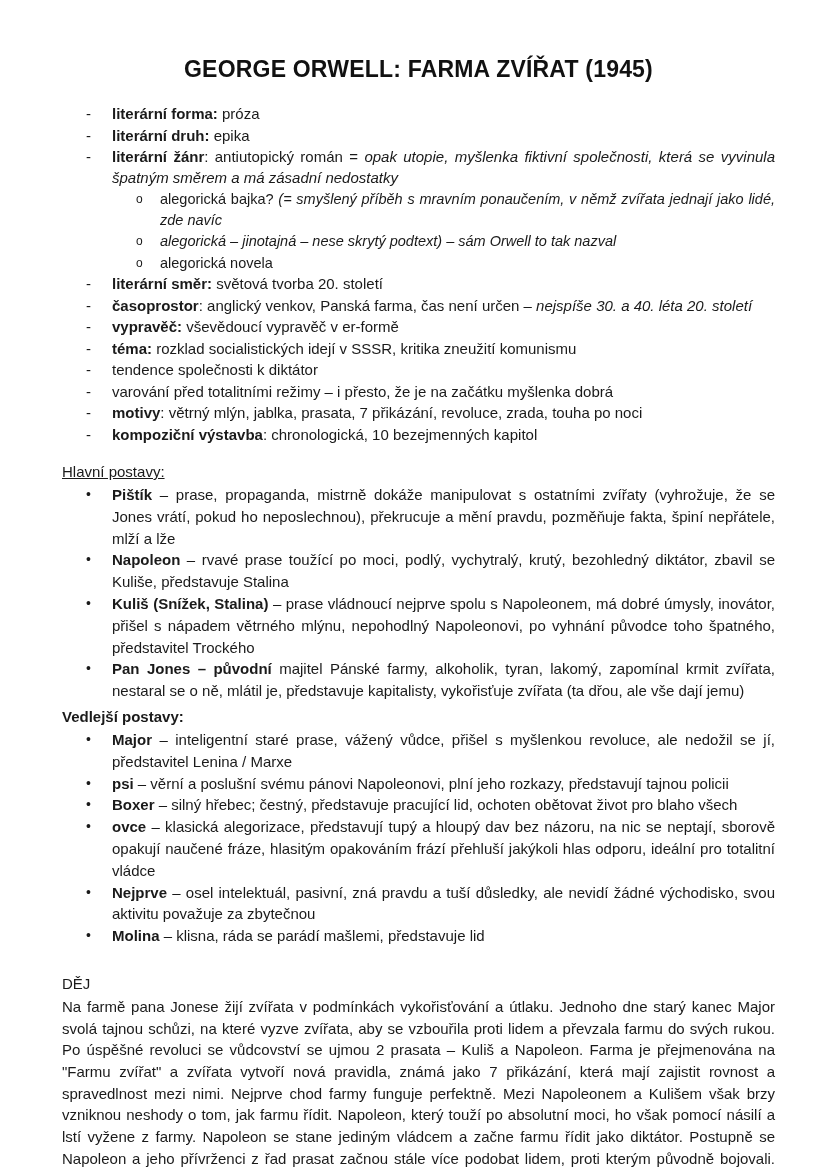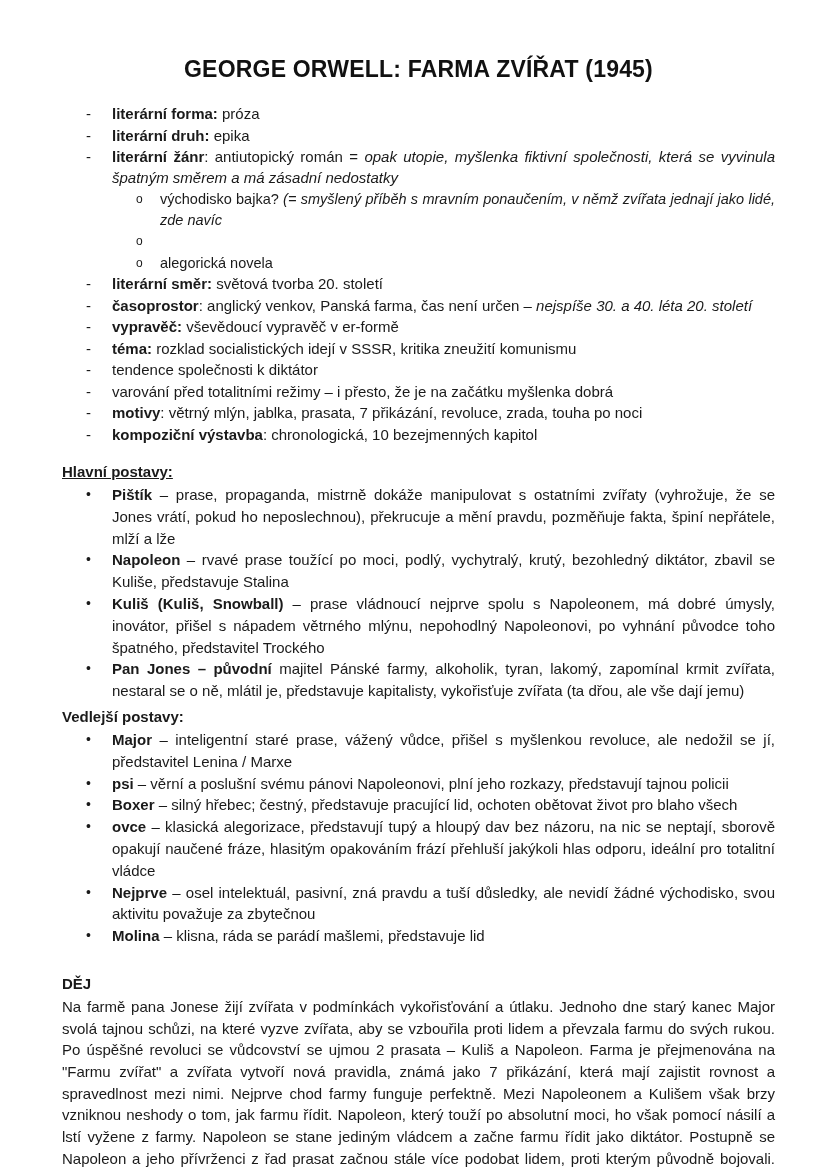--- a/index.html
+++ b/index.html
@@ -50,32 +50,32 @@
     text-align: justify;
   }
   .chars .li { line-height: 21.8px; margin: 0; }
   .chars .li .marker { flex: 0 0 26px; font-size: 14px; }
   .section-heading {
     font-size: 15px;
     line-height: 21px;
     margin: 0;
   }
   .heading-underlined {
-    font-weight: 700;
+    font-weight: 400;
     text-decoration: underline;
     margin-top: 16px;
     margin-bottom: 2px;
   }
   .heading-bold {
     font-weight: 700;
     margin-top: 4px;
     margin-bottom: 2px;
   }
   .heading-plot {
-    font-weight: 700;
+    font-weight: 400;
     margin-top: 26px;
     margin-bottom: 2px;
   }
   .plot-paragraph {
     margin: 0;
     font-size: 15px;
     line-height: 21.7px;
     text-align: justify;
   }
   .run-b { font-weight: 700; }
@@ -98,24 +98,25 @@
       <div class="li l1">
         <span class="marker">-</span>
         <span class="li-text"><span class="run-b">literární druh:</span><span class="run-r"> epika</span></span>
       </div>
       <div class="li l1">
         <span class="marker">-</span>
         <span class="li-text"><span class="run-b">literární žánr</span><span class="run-r">: antiutopický román = </span><span class="run-i">opak utopie, myšlenka fiktivní společnosti, která se vyvinula špatným směrem a má zásadní nedostatky</span></span>
       </div>
       <div class="li l2">
         <span class="marker">o</span>
-        <span class="li-text"><span class="run-r">východisko bajka? </span><span class="run-i">(= smyšlený příběh s mravním ponaučením, v němž zvířata jednají jako lidé, zde navíc</span></span>
+        <span class="li-text"><span class="run-r">alegorická bajka? </span><span class="run-i">(= smyšlený příběh s mravním ponaučením, v němž zvířata jednají jako lidé, zde navíc</span></span>
       </div>
       <div class="li l2">
         <span class="marker">o</span>
+        <span class="li-text"><span class="run-i">alegorická – jinotajná – nese skrytý podtext) – sám Orwell to tak nazval</span></span>
       </div>
       <div class="li l2">
         <span class="marker">o</span>
         <span class="li-text"><span class="run-r">alegorická novela</span></span>
       </div>
       <div class="li l1">
         <span class="marker">-</span>
         <span class="li-text"><span class="run-b">literární směr:</span><span class="run-r"> světová tvorba 20. století</span></span>
       </div>
       <div class="li l1">
@@ -154,21 +155,21 @@
       <div class="li l1">
         <span class="marker">•</span>
         <span class="li-text"><span class="run-b">Pištík</span><span class="run-r"> – prase, propaganda, mistrně dokáže manipulovat s ostatními zvířaty (vyhrožuje, že se Jones vrátí, pokud ho neposlechnou), překrucuje a mění pravdu, pozměňuje fakta, špiní nepřátele, mlží a lže</span></span>
       </div>
       <div class="li l1">
         <span class="marker">•</span>
         <span class="li-text"><span class="run-b">Napoleon</span><span class="run-r"> – rvavé prase toužící po moci, podlý, vychytralý, krutý, bezohledný diktátor, zbavil se Kuliše, představuje Stalina</span></span>
       </div>
       <div class="li l1">
         <span class="marker">•</span>
-        <span class="li-text"><span class="run-b">Kuliš (Kuliš, Snowball)</span><span class="run-r"> – prase vládnoucí nejprve spolu s Napoleonem, má dobré úmysly, inovátor, přišel s nápadem větrného mlýnu, nepohodlný Napoleonovi, po vyhnání původce toho špatného, představitel Trockého</span></span>
+        <span class="li-text"><span class="run-b">Kuliš (Snížek, Stalina)</span><span class="run-r"> – prase vládnoucí nejprve spolu s Napoleonem, má dobré úmysly, inovátor, přišel s nápadem větrného mlýnu, nepohodlný Napoleonovi, po vyhnání původce toho špatného, představitel Trockého</span></span>
       </div>
       <div class="li l1">
         <span class="marker">•</span>
         <span class="li-text"><span class="run-b">Pan Jones – původní</span><span class="run-r"> majitel Pánské farmy, alkoholik, tyran, lakomý, zapomínal krmit zvířata, nestaral se o ně, mlátil je, představuje kapitalisty, vykořisťuje zvířata (ta dřou, ale vše dají jemu)</span></span>
       </div>
     </div>
 
     <p class="section-heading heading-bold">Vedlejší postavy:</p>
 
     <div class="list chars">

